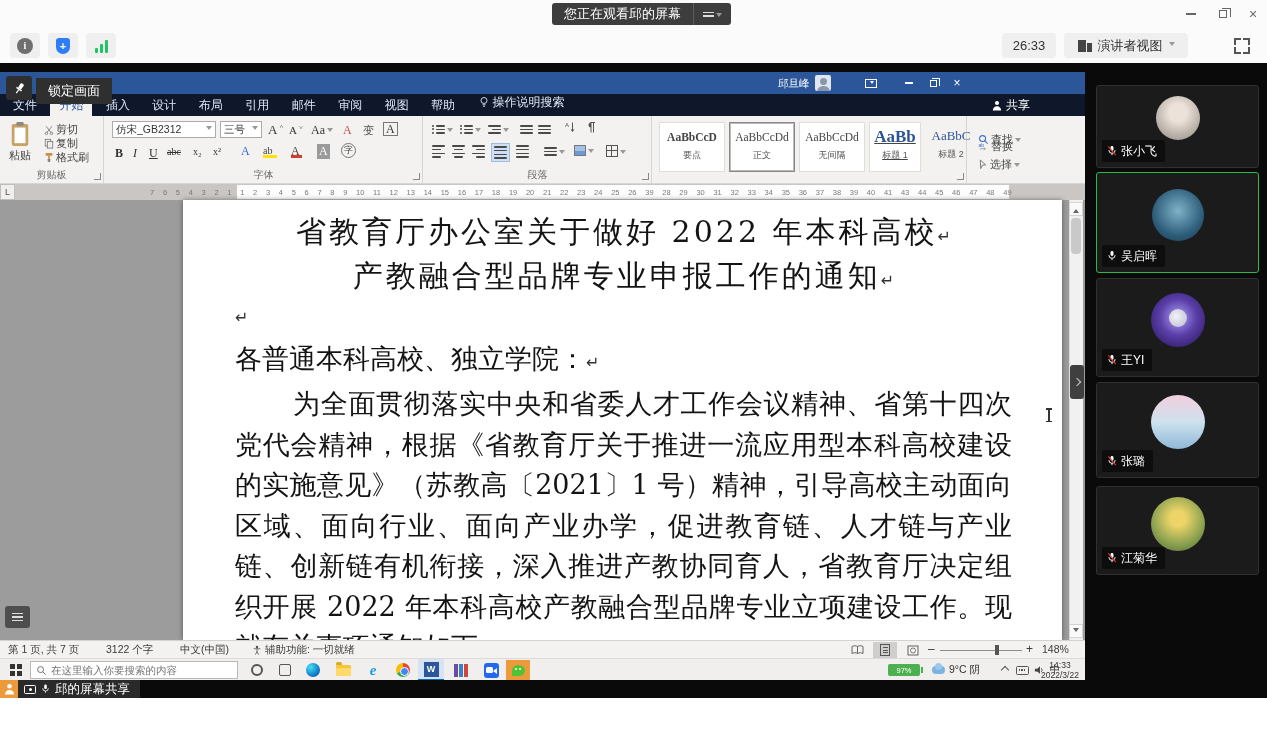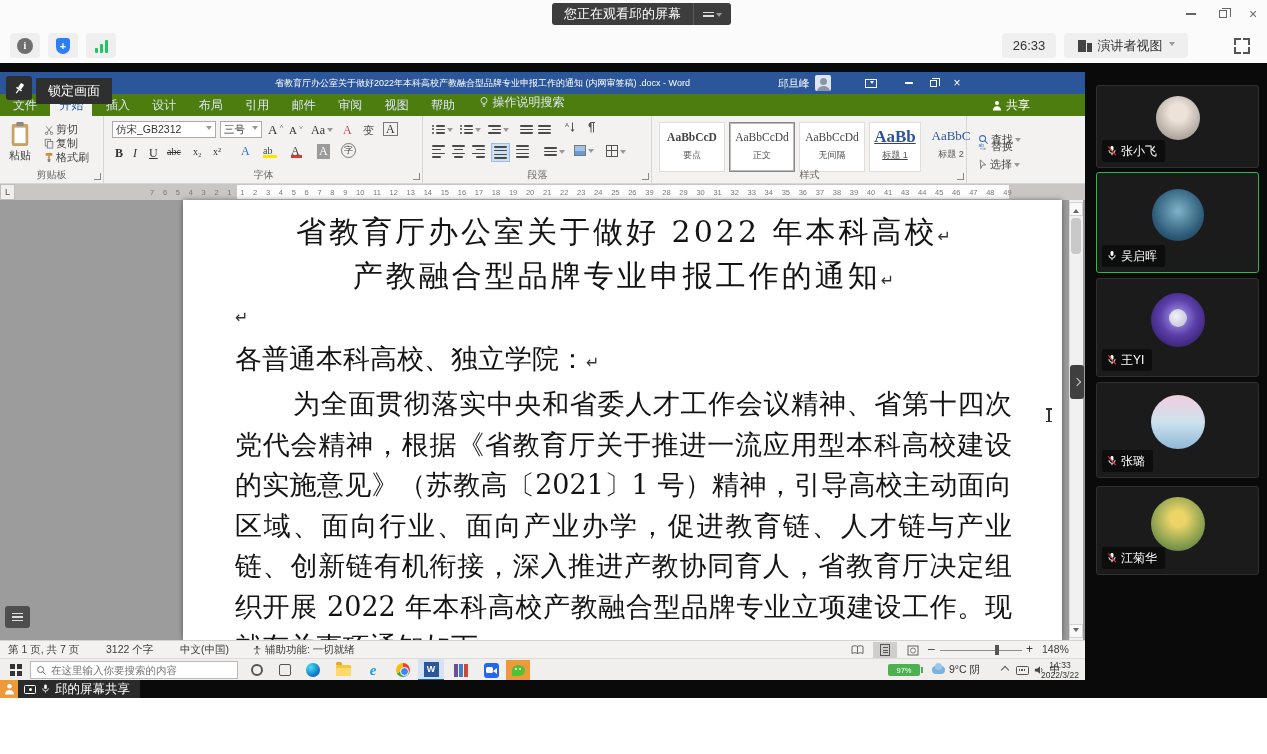--- a/index.html
+++ b/index.html
@@ -51,21 +51,21 @@
 .wt-rest { width:7px; height:7px; border:1px solid #fff; position:relative; }
 .wt-rest::before { content:''; position:absolute; top:-2.5px; left:1.8px; width:7px; height:7px; border-top:1px solid #fff; border-right:1px solid #fff; }
 .wt-min { width:8px; height:1.2px; background:#fff; }
 #wt-user { position:absolute; left:778px; top:0; font-size:10.5px; color:#fff; line-height:22px; }
 #wt-avatar { position:absolute; left:815px; top:3px; width:16px; height:16px; background:#dfe6f0; border-radius:2px; overflow:hidden; }
 #wt-avatar::before { content:''; position:absolute; left:4.5px; top:2.5px; width:7px; height:7px; border-radius:50%; background:#8a97ab; }
 #wt-avatar::after { content:''; position:absolute; left:1.5px; top:10.5px; width:13px; height:8px; border-radius:6px 6px 0 0; background:#8a97ab; }
 .wt-ribopt { width:12px; height:9px; border:1px solid #fff; position:relative; }
 .wt-ribopt::after { content:''; position:absolute; left:3.5px; top:1.5px; border:2.5px solid transparent; border-top:3px solid #fff; }
 
-#wmenu { position:absolute; left:0; top:22px; width:100%; height:22px; background:#4d7c0f; }
+#wmenu { position:absolute; left:0; top:22px; width:100%; height:22px; background:#0f172a; }
 .wtab { display:inline-block; padding:0 9px; line-height:22px; font-size:12px; color:#dce6f5; }
 .wtab.active { background:#f3f2f1; color:#2b579a; }
 #tellme { display:inline-flex; align-items:center; gap:4px; margin-left:10px; font-size:12px; color:#dce6f5; }
 #wshare { position:absolute; right:55px; top:0; display:flex; align-items:center; gap:4px; font-size:12px; color:#fff; line-height:22px; }
 
 
 #pinbox { position:absolute; left:6px; top:4px; width:26px; height:24px; background:#2f2f2f; border-radius:3px;
   display:flex; align-items:center; justify-content:center; z-index:60; }
 #pintip { position:absolute; left:36px; top:6px; height:26px; background:#2f2f2f; color:#fff; font-size:13px;
   display:flex; align-items:center; padding:0 12px; z-index:60; }
@@ -265,21 +265,20 @@
   <div class="tb2box" style="left:1228px; width:28px; background:transparent;">
     <span class="fsicon"><i></i></span>
   </div>
 </div>
 
 <div id="stage">
 
   <div id="word">
 
     <div id="wtitle">
-      <div id="wtitle-text">省教育厅办公室关于做好2022年本科高校产教融合型品牌专业申报工作的通知 (内网审签稿) .docx - Word</div>
       <span id="wt-user">邱旦峰</span>
       <span id="wt-avatar"></span>
       <div class="wt-ctl" style="left:860px;">
           <span class="wt-ribopt"></span>
         </div>
       <div class="wt-ctl" style="left:898px;">
           <span class="wt-min"></span>
         </div>
       <div class="wt-ctl" style="left:922px;">
           <span class="wt-rest"></span>
@@ -568,21 +567,20 @@
           </div>
         <div class="stItem" style="left:216px; width:52px;text-decoration:underline;">
             <div class="pv" style="font-size:17px; font-weight:bold; color:#2f5496;">AaBb</div>
             <div class="lb">标题 1</div>
           </div>
         <div class="stItem" style="left:272px; width:52px; border:none; background:transparent;">
             <div class="pv" style="font-size:13px; color:#2f5496;">AaBbC</div>
             <div class="lb">标题 2</div>
           </div>
 
-        <div class="glabel">样式</div>
         <span class="lnch"></span>
       </div>
 
       <div class="rg" style="left:653px; width:314px; border:none; background:transparent;"></div>
 
       <div class="rg" style="left:968px; width:117px; border-right:none;">
         <div class="rbtn" style="left:10px; top:16px;">
           <svg width="11" height="11" viewBox="0 0 24 24">
               <circle cx="10" cy="10" r="6.5" fill="none" stroke="#3f6ec0" stroke-width="2.4"></circle>
               <line x1="15" y1="15" x2="21" y2="21" stroke="#3f6ec0" stroke-width="2.4"></line>

